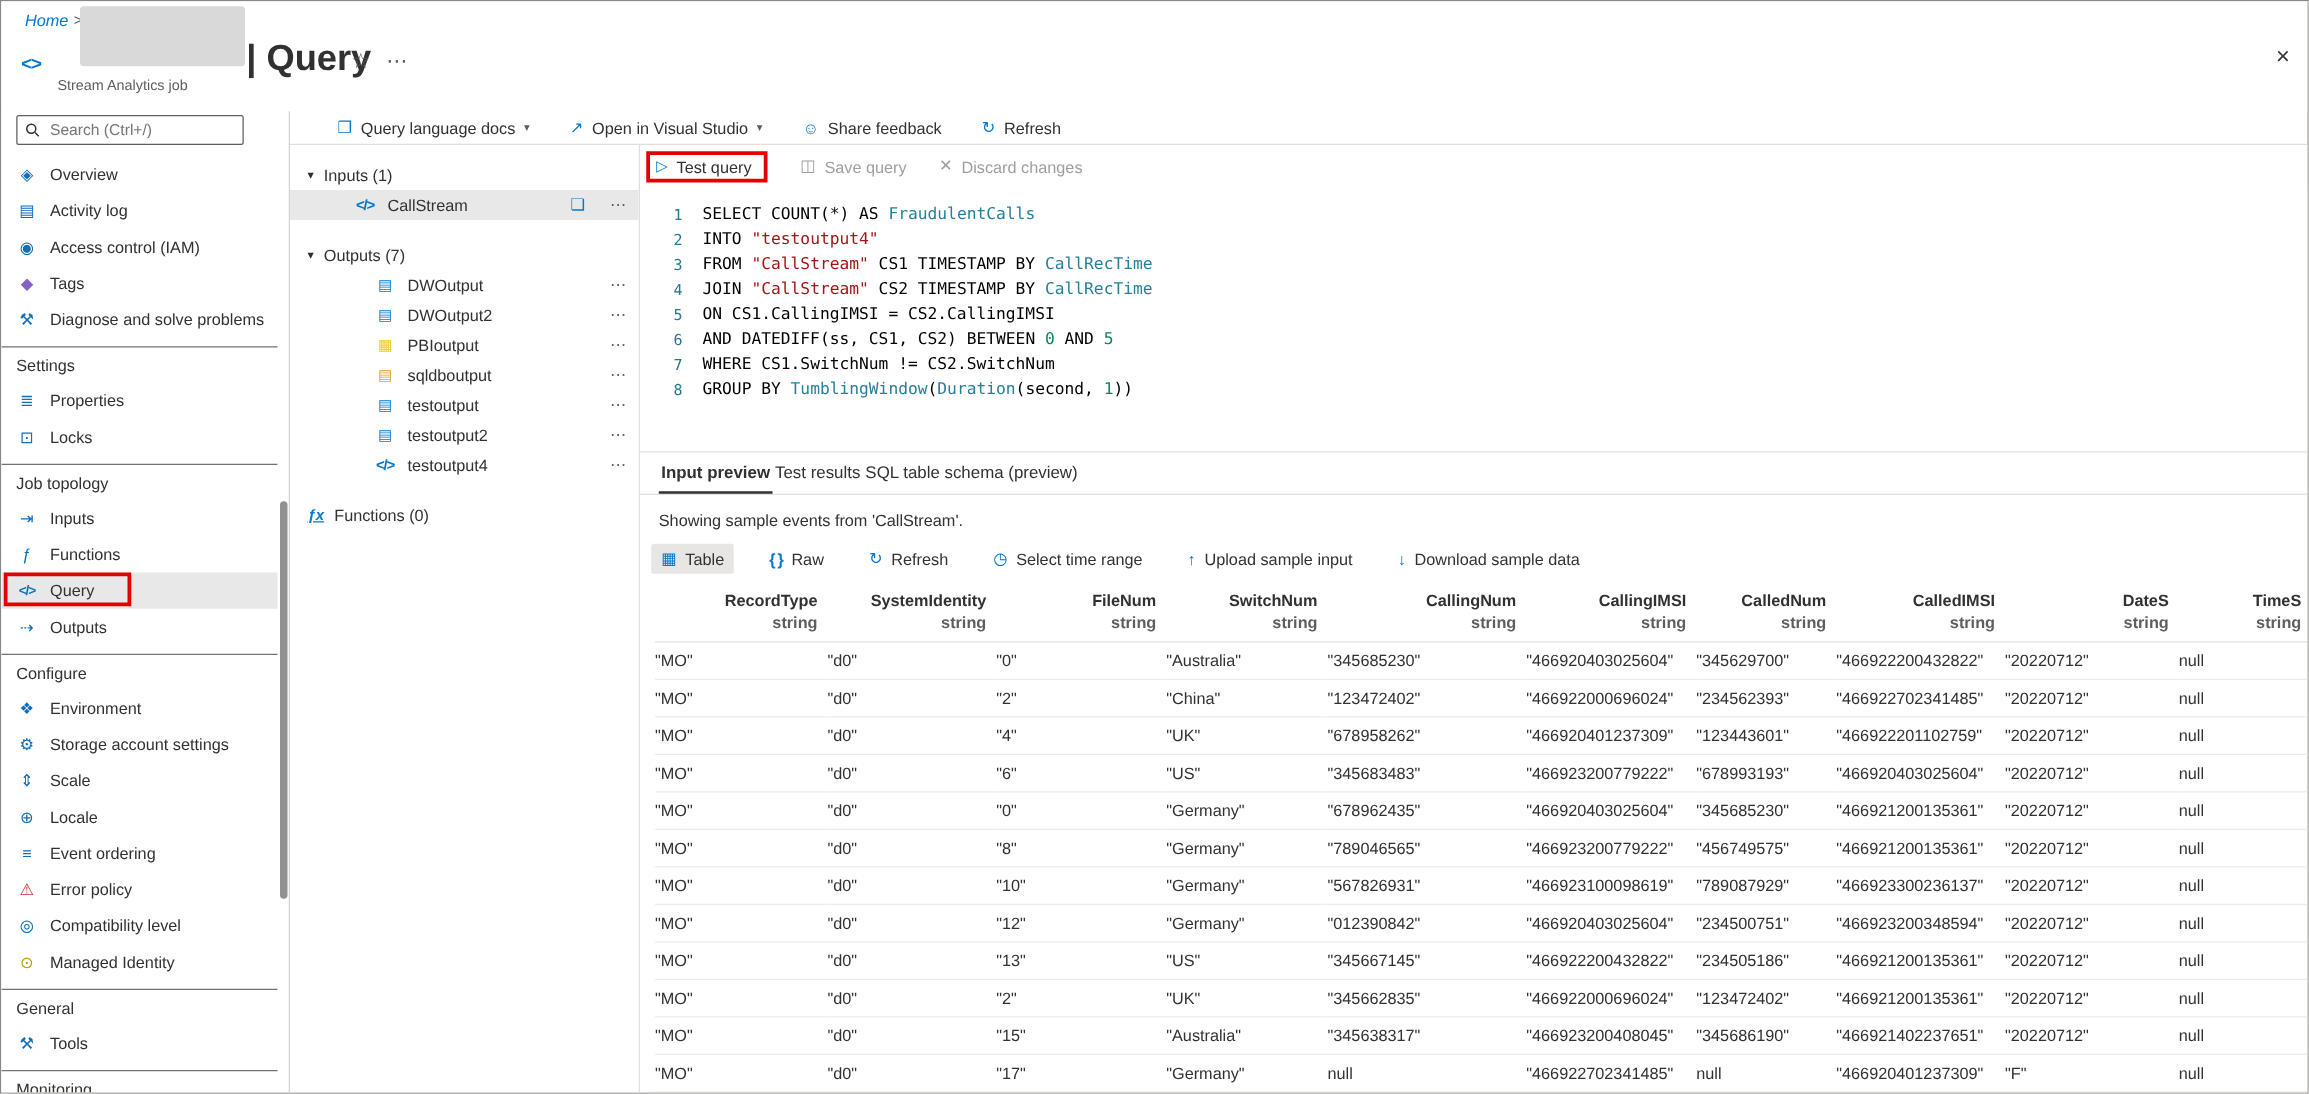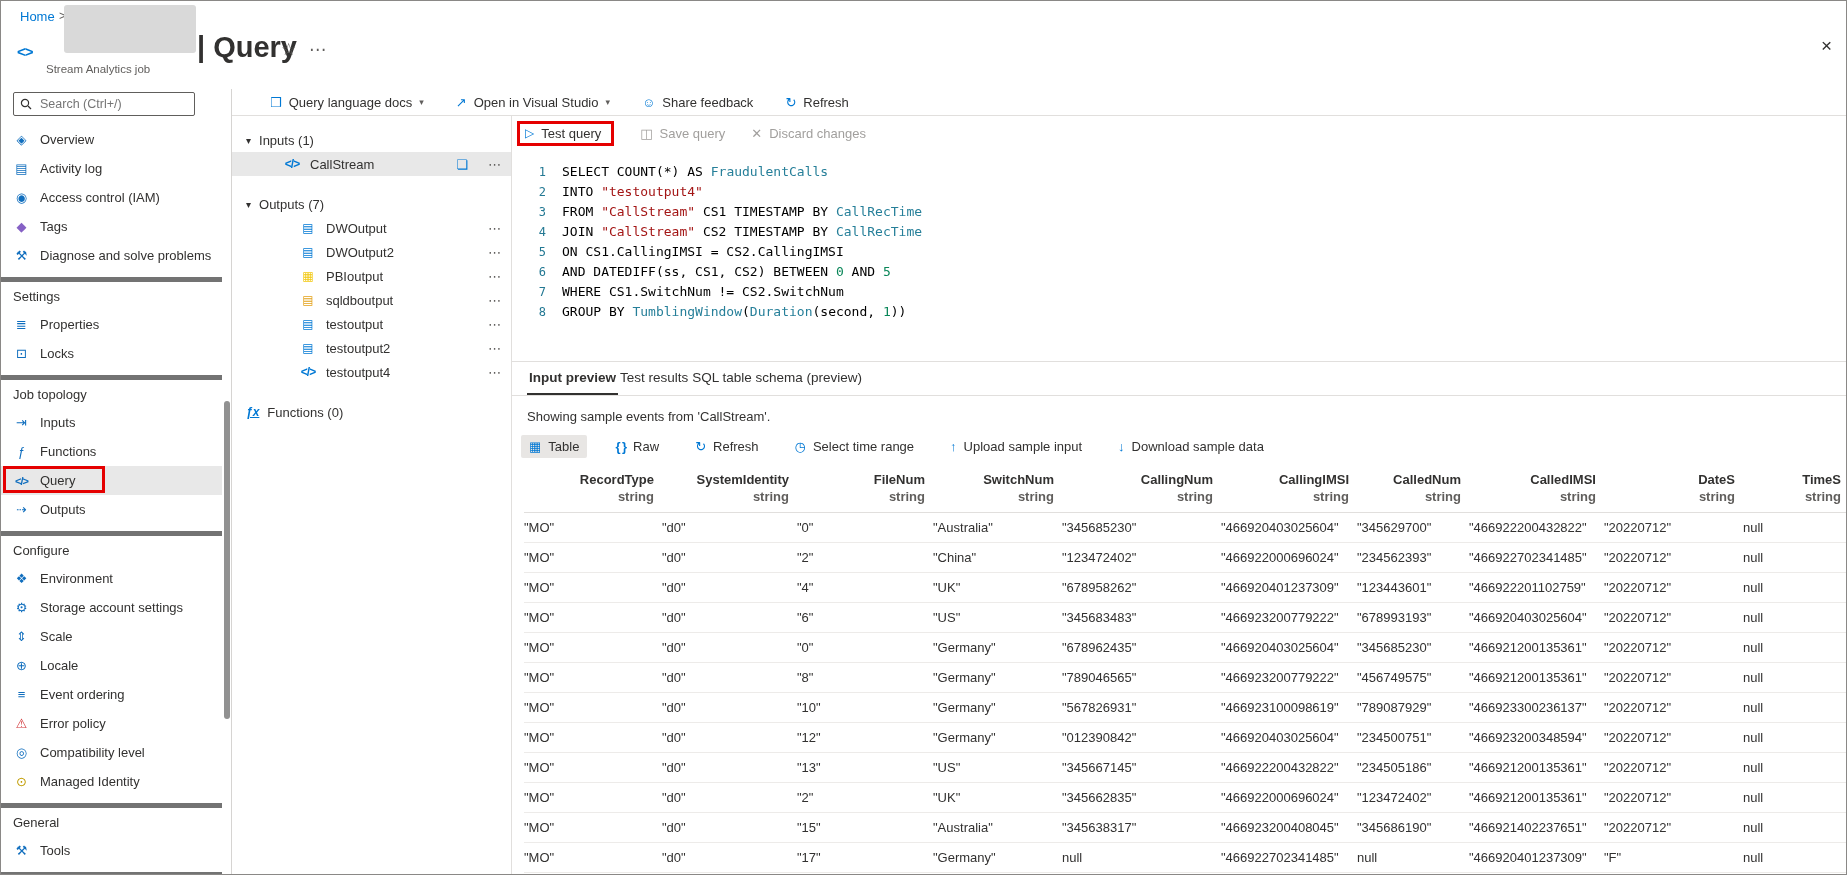--- a/index.html
+++ b/index.html
@@ -1,21 +1,21 @@
 <!DOCTYPE html>
 <html><head>
 <meta charset="utf-8">
 <style>
   html,body{margin:0;padding:0;background:#fff;}
   .page{position:relative;width:1847px;height:875px;border:1px solid #8a8886;box-sizing:border-box;
         overflow:hidden;background:#fff;font-family:"Liberation Sans","DejaVu Sans",sans-serif;color:#323130;}
 
   
   .hdr{position:absolute;top:0;left:0;right:0;height:88px;background:#fff;}
-  .crumb-home{position:absolute;left:19px;top:8px;font-size:13px;color:#0078d4;text-decoration:none;cursor:pointer;}
+  .crumb-home{position:absolute;left:19px;top:8px;font-size:13px;color:#0078d4;text-decoration:none;cursor:pointer;font-style:italic;}
   .crumb-sep{position:absolute;left:58px;top:8px;font-size:12px;color:#605e5c;}
   .redacted{position:absolute;left:63px;top:4px;width:132px;height:48px;background:#d9d9d9;border-radius:3px;}
   .res-icon{position:absolute;left:16px;top:42px;color:#0078d4;font-weight:bold;font-size:15px;letter-spacing:-1px;}
   .page-title{position:absolute;left:196px;top:30px;margin:0;font-size:29px;font-weight:600;color:#323130;}
   .star{position:absolute;left:280px;top:38px;font-size:17px;color:#605e5c;cursor:pointer;}
   .more-h{position:absolute;left:308px;top:38px;font-size:17px;color:#605e5c;cursor:pointer;}
   .subtitle{position:absolute;left:45px;top:62px;font-size:11.5px;color:#605e5c;}
   .close-btn{position:absolute;right:14px;top:34px;border:none;background:none;font-size:19px;color:#323130;cursor:pointer;padding:0;}
 
   
@@ -30,21 +30,21 @@
   .sidebar{position:absolute;top:88px;left:0;width:230px;bottom:0;border-right:1px solid #d6d4d2;background:#fff;overflow:hidden;}
   .searchbox{position:absolute;top:3px;left:12px;width:182px;height:24px;border:1px solid #605e5c;border-radius:2px;
              display:flex;align-items:center;gap:6px;padding:0 6px;box-sizing:border-box;background:#fff;}
   .searchbox input{border:none;outline:none;flex:1;min-width:0;font-size:12.5px;font-family:inherit;color:#323130;}
   #nav-list{position:absolute;top:36px;left:0;right:9px;}
   .nav-item{height:29px;display:flex;align-items:center;gap:10px;padding-left:12px;font-size:13px;cursor:pointer;position:relative;}
   .nav-item.selected{background:#e8e8e8;}
   .nav-item.annotated::after{content:'';position:absolute;left:2px;top:0;width:102px;height:27px;
                              border:3px solid #e50000;box-sizing:border-box;pointer-events:none;}
   .nav-icon{width:17px;text-align:center;font-size:13px;color:#106ebe;flex:none;}
-  .nav-section{margin-top:7px;border-top:5px solid #737373;height:28px;display:flex;align-items:center;
+  .nav-section{margin-top:7px;border-top:1px solid #737373;height:28px;display:flex;align-items:center;
                padding-left:12px;font-size:13px;color:#323130;}
   .code-glyph{font-weight:bold;font-size:11px;letter-spacing:-1px;}
   .sb-scroll{position:absolute;top:312px;right:1px;width:6px;height:318px;background:#919191;border-radius:3px;cursor:pointer;}
 
   
   .tree{position:absolute;top:115px;left:231px;width:279px;bottom:0;padding-top:12px;box-sizing:border-box;
         font-size:13px;overflow:hidden;background:#fff;}
   .tree-group-header{height:24px;display:flex;align-items:center;gap:8px;padding-left:14px;cursor:pointer;}
   .tree-chevron{font-size:10px;color:#323130;}
   .tree-row{height:24px;display:flex;align-items:center;gap:8px;padding-left:50px;padding-right:10px;cursor:pointer;}

